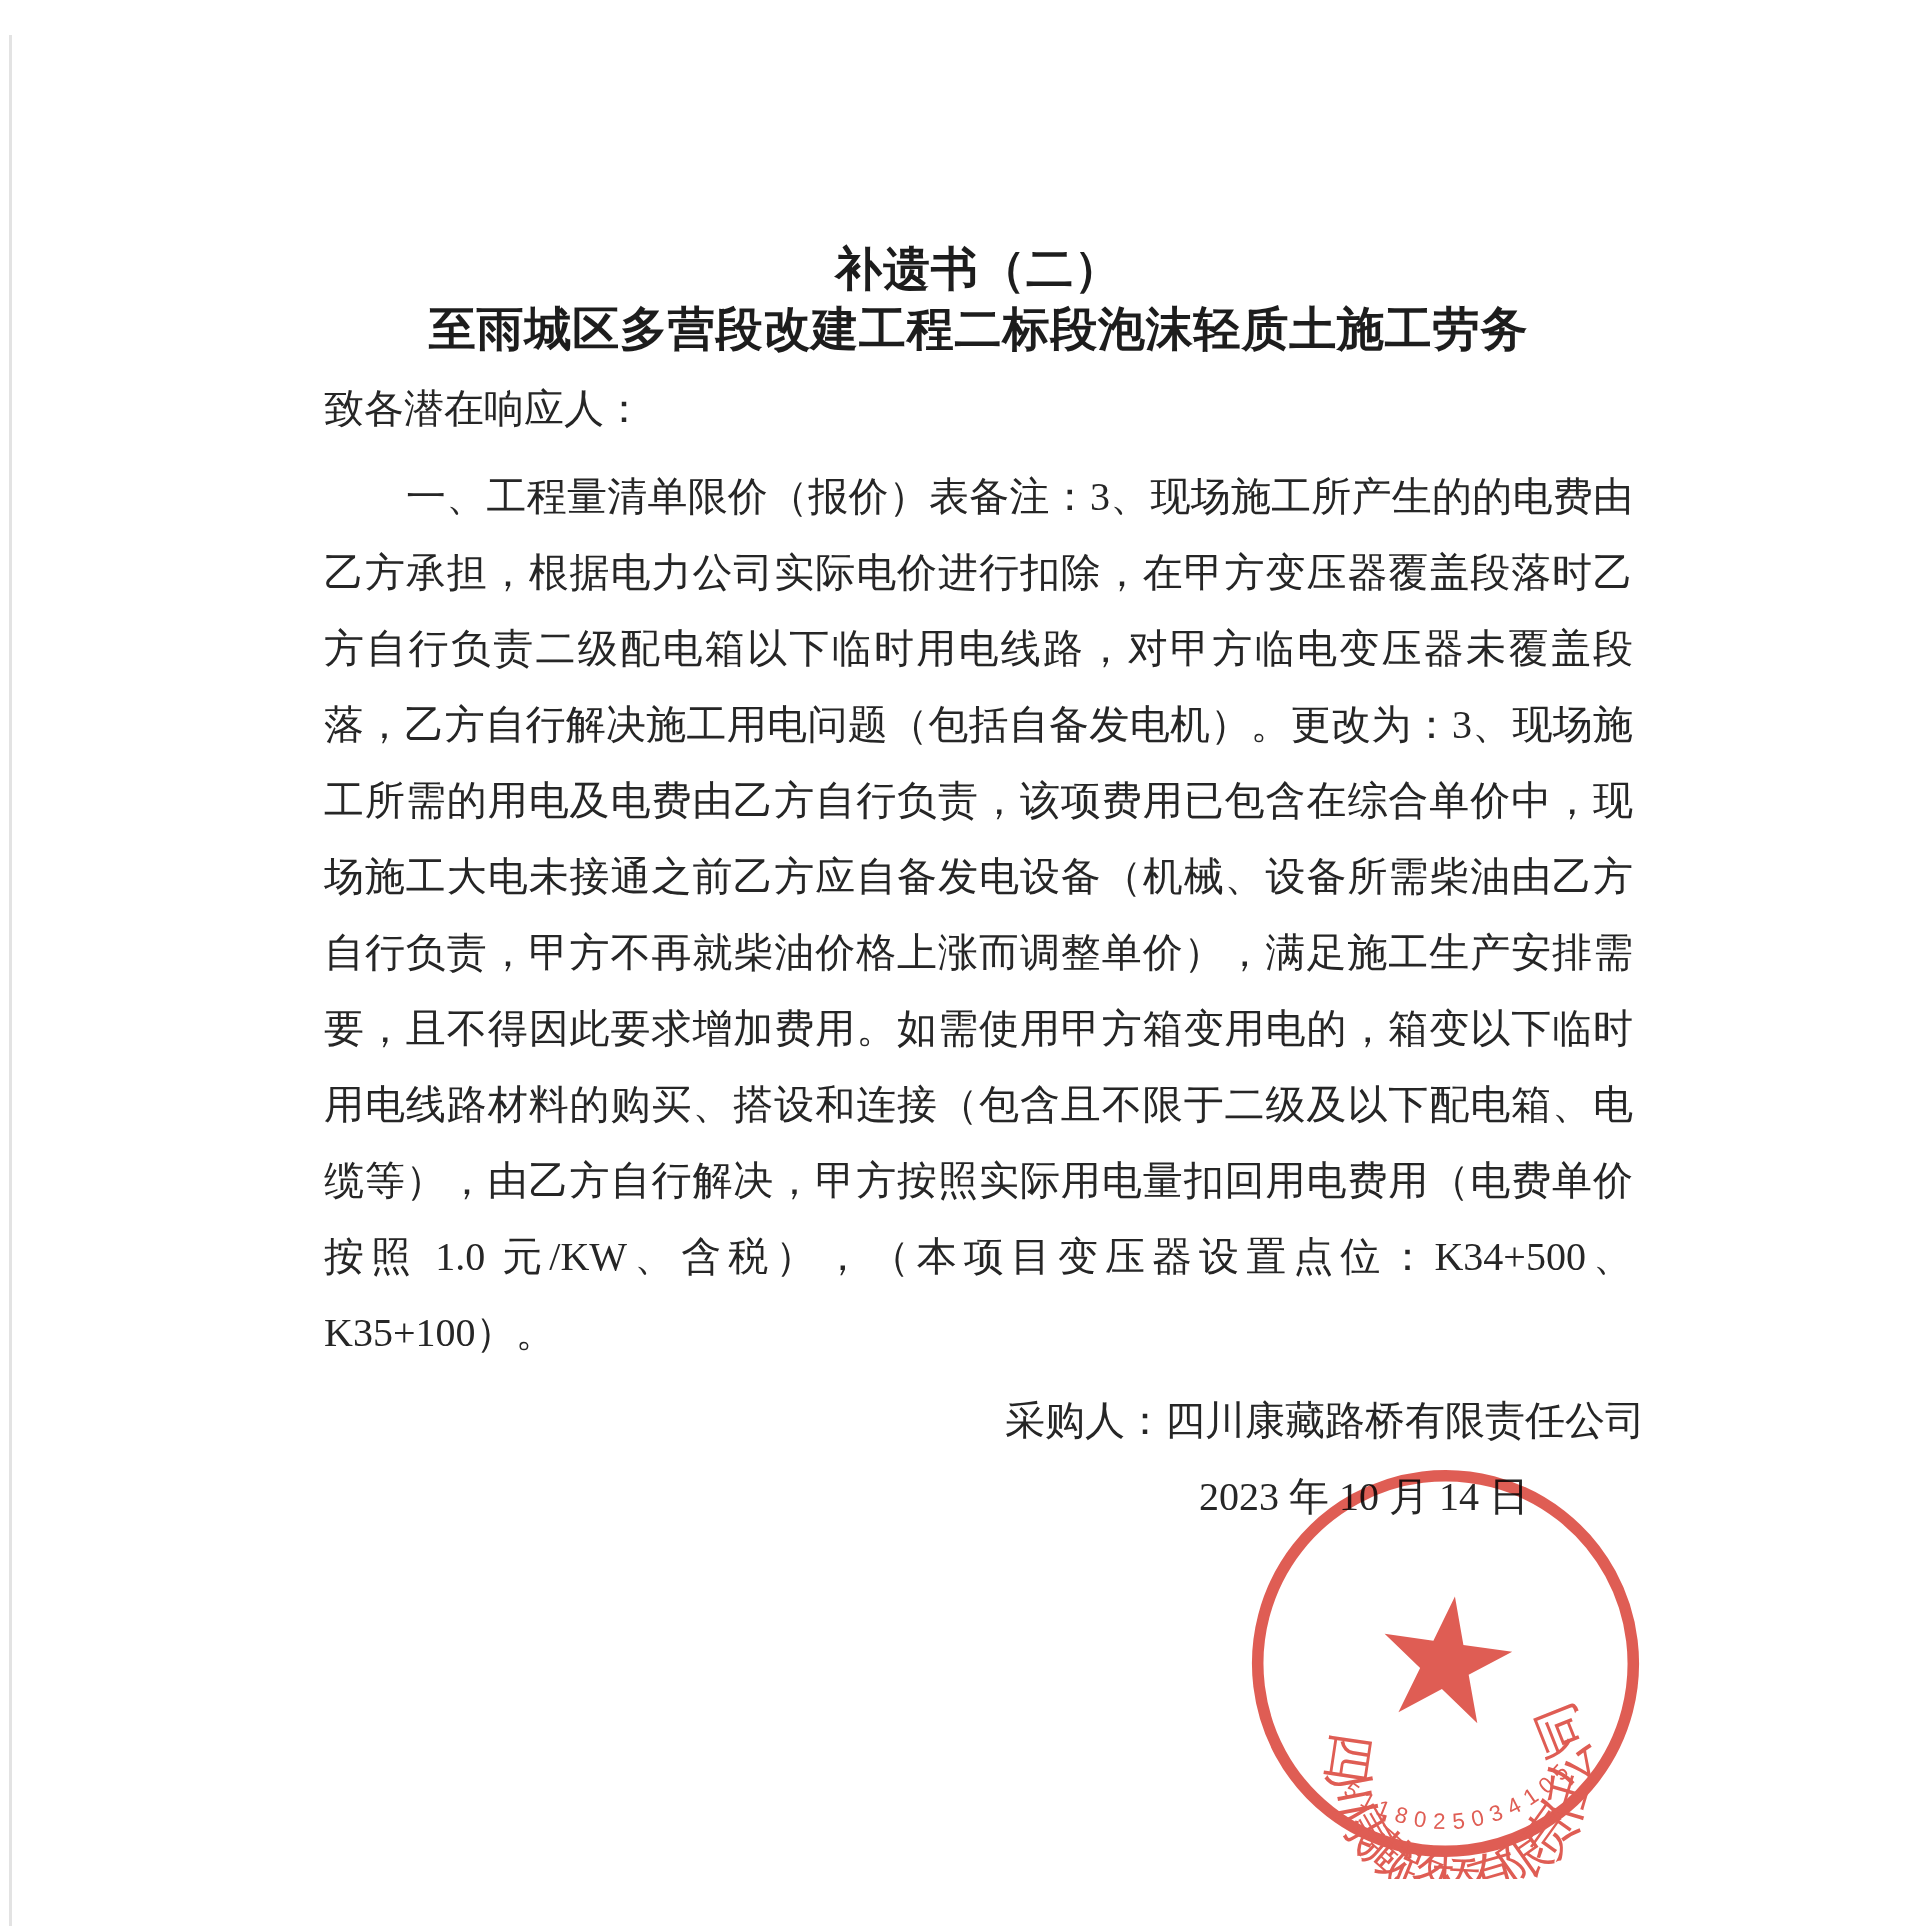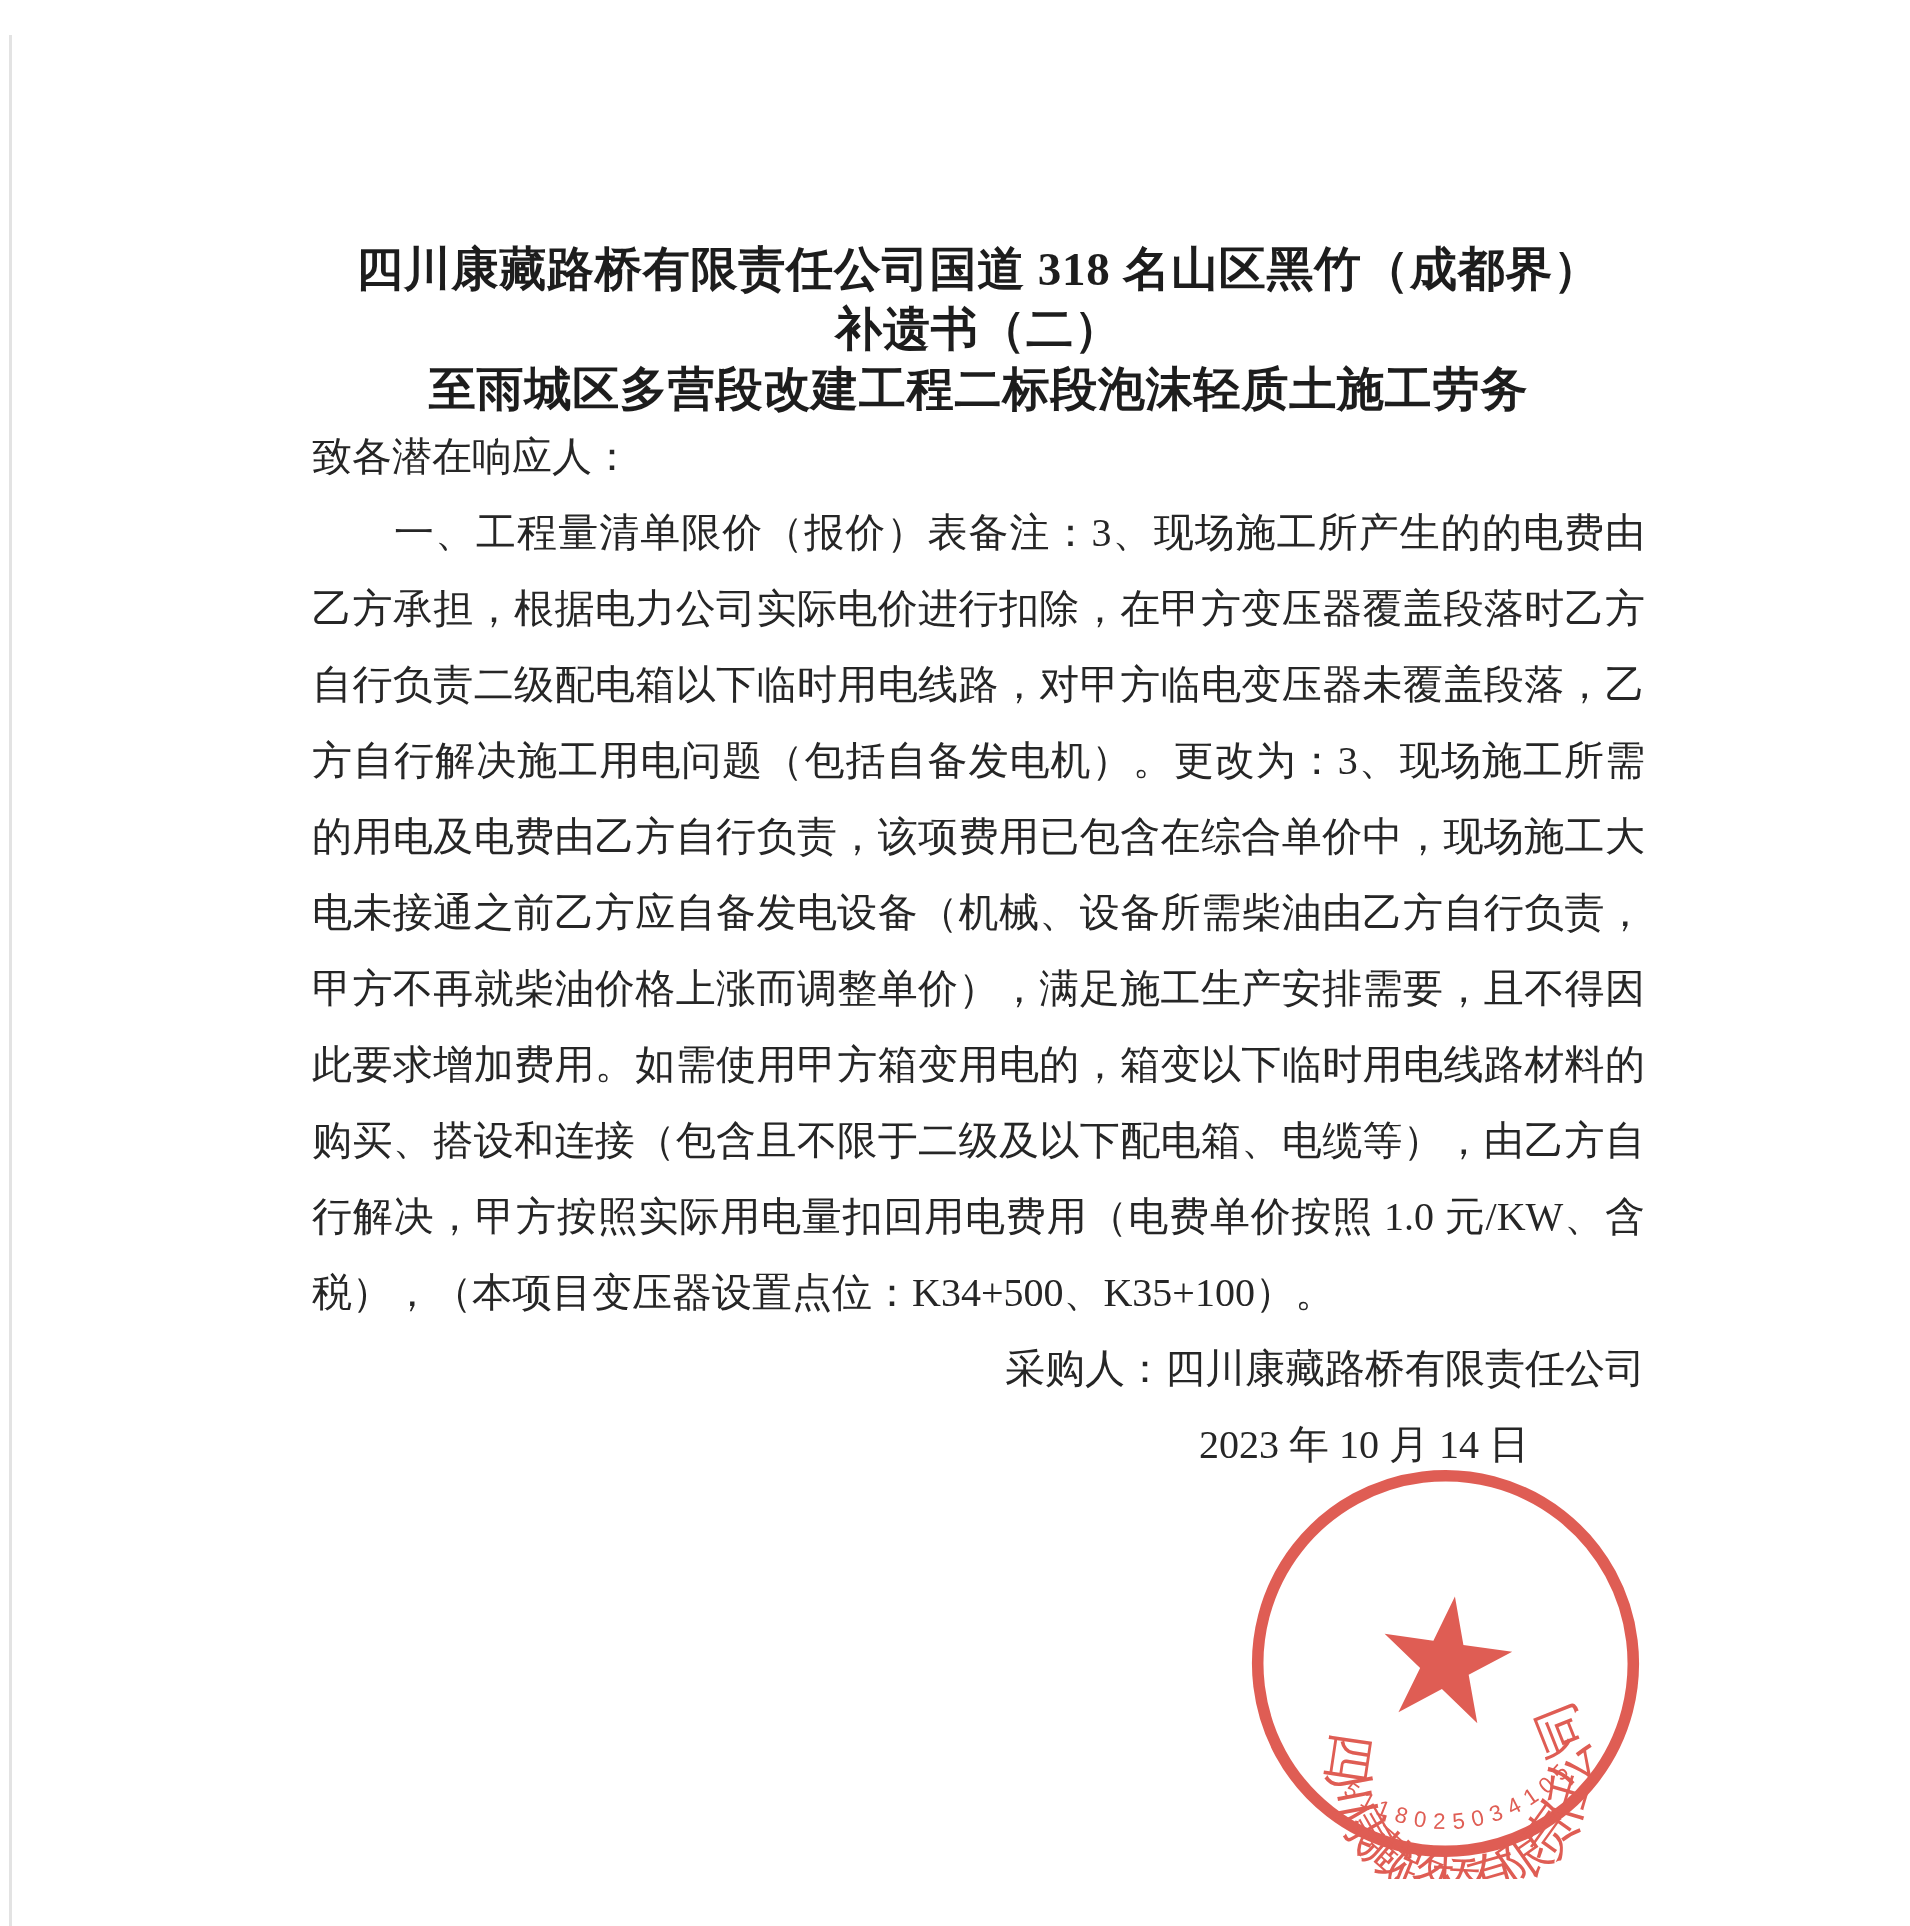--- a/index.html
+++ b/index.html
@@ -41,21 +41,21 @@
     white-space: nowrap;
   }
 
   .body-block {
     font-size: 40px;
     line-height: 76px;
     text-align: justify;
     text-justify: inter-ideograph;
     color: #262626;
   }
-  .body-block p { margin: 0; }
+  .body-block p { margin: 12px; }
   .salutation { text-indent: 0; }
   .para { text-indent: 2.05em; }
 
   .sig-block { text-align: right; }
   .sig-buyer { white-space: nowrap; }
   .sig-date { padding-right: 116px; white-space: nowrap; }
 
   
   .stamp {
     position: absolute;
@@ -83,21 +83,20 @@
 </head>
 <body>
 
 <div class="page">
 
   <div class="edge-line"></div>
 
   <div class="content">
 
     <header class="title-block">
-      <div class="title-line">四川康藏路桥有限责任公司国道 318 名山区黑竹（成都界）</div>
       <div class="title-line">补遗书（二）</div>
       <div class="title-line">至雨城区多营段改建工程二标段泡沫轻质土施工劳务</div>
     </header>
 
     <main class="body-block">
       <p class="salutation">致各潜在响应人：</p>
       <p class="para">一、工程量清单限价（报价）表备注：3、现场施工所产生的的电费由乙方承担，根据电力公司实际电价进行扣除，在甲方变压器覆盖段落时乙方自行负责二级配电箱以下临时用电线路，对甲方临电变压器未覆盖段落，乙方自行解决施工用电问题（包括自备发电机）。更改为：3、现场施工所需的用电及电费由乙方自行负责，该项费用已包含在综合单价中，现场施工大电未接通之前乙方应自备发电设备（机械、设备所需柴油由乙方自行负责，甲方不再就柴油价格上涨而调整单价），满足施工生产安排需要，且不得因此要求增加费用。如需使用甲方箱变用电的，箱变以下临时用电线路材料的购买、搭设和连接（包含且不限于二级及以下配电箱、电缆等），由乙方自行解决，甲方按照实际用电量扣回用电费用（电费单价按照 1.0 元/KW、含税），（本项目变压器设置点位：K34+500、K35+100）。</p>
 
       <div class="sig-block">
         <div class="sig-buyer">采购人：四川康藏路桥有限责任公司</div>

